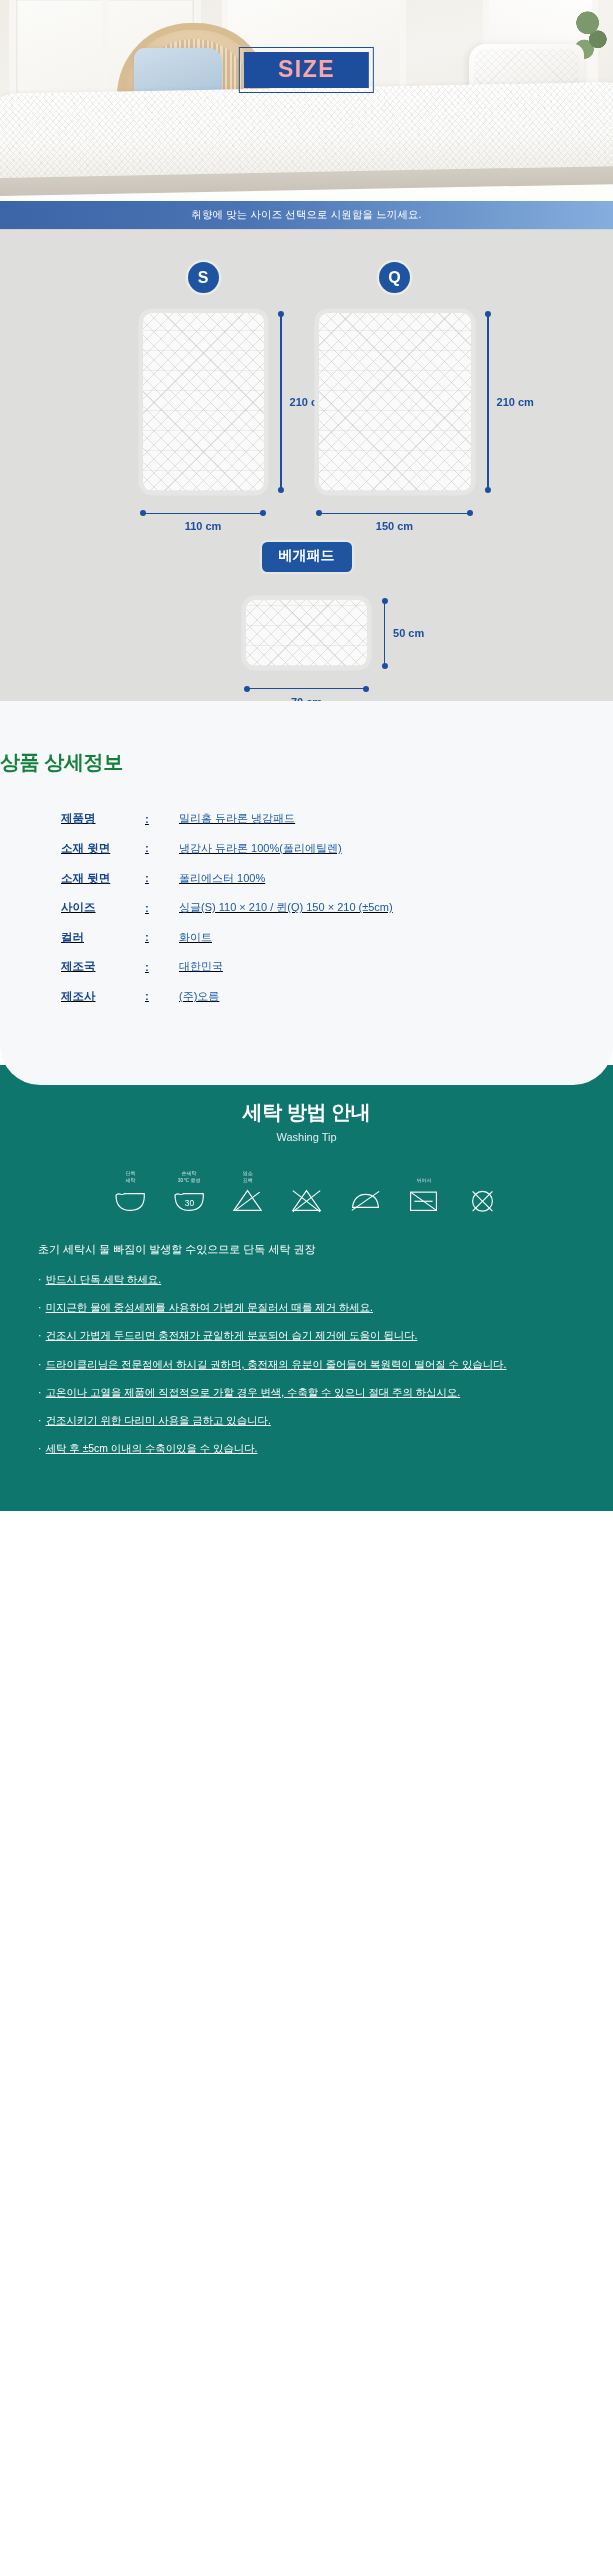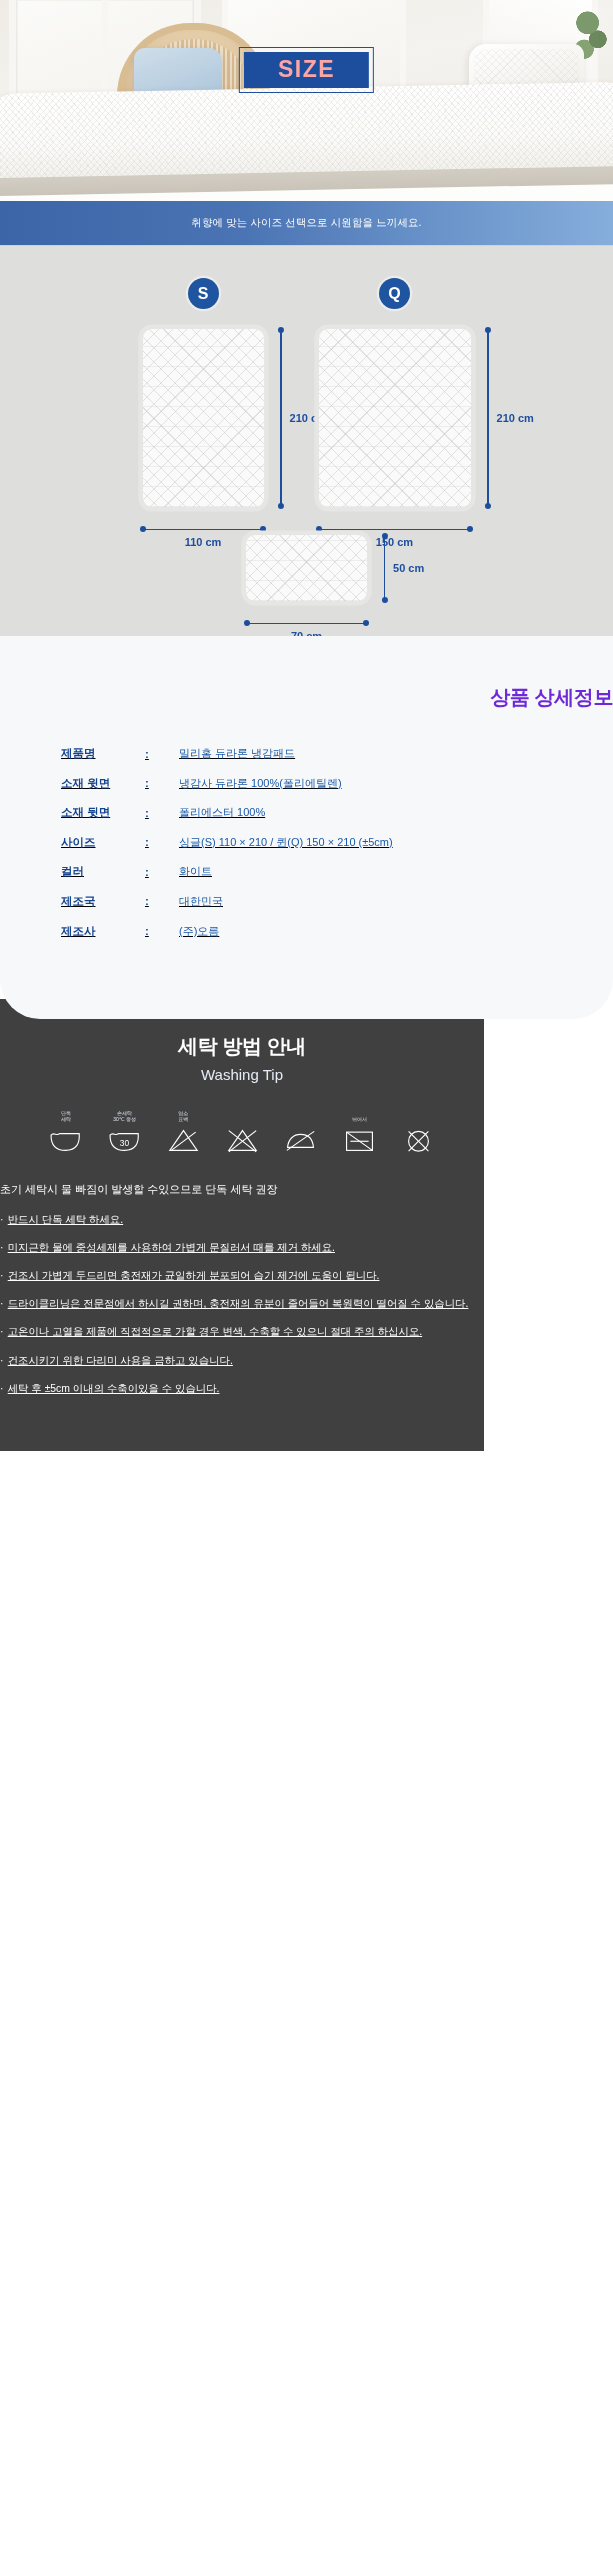--- a/index.html
+++ b/index.html
@@ -113,21 +113,21 @@
     background:#1c4e9d;
     color:#fca5a5;
     font-size:23px; font-weight:bold; letter-spacing:1.5px;
     padding:6.1px 34px 7.7px;
     line-height:1;
     text-align:center;
   }
 
   
   .subtitle-bar {
-    width:613px; height:45px;
+    width:613px; height:29px;
     background:linear-gradient(90deg,#3c65a8 0%,#4b74b4 40%,#6d97cc 75%,#86aedc 100%);
     display:flex; align-items:center; justify-content:center;
     color:#ffffff; font-size:10.4px; letter-spacing:0.2px;
     border-bottom:0.8px solid #cfd2d6;
   }
 
   
   .size-section {
     width:613px; background:#dededd; padding-top:32px; padding-bottom:35px;
   }
@@ -204,43 +204,43 @@
   .pillow-wrap { display:flex; justify-content:center; margin-top:28px; }
 
   
   .detail-section {
     width:613px; background:#f7f8f9;
     padding:48px 0 66px;
     border-radius:0 0 40px 40px;
     position:relative;
   }
   .detail-title {
-    text-align:right; color:#6d28d9;
+    text-align:left; color:#15803d;
     font-size:20px; font-weight:bold; letter-spacing:-0.4px;
     margin-bottom:35px;
   }
   .spec-table { width:491px; margin:0 auto; }
   .spec-row { display:flex; align-items:center; margin-bottom:14.6px;text-decoration:underline; }
   .spec-key {
     width:84px; color:#14448f; font-size:11.5px; font-weight:bold; flex:0 0 84px;
   }
   .spec-colon { width:34px; color:#14448f; font-size:11.5px; font-weight:bold; flex:0 0 34px; }
   .spec-val { color:#1a59a8; font-size:11px; }
 
   
   .wash-section {
-    width:484px; background:#404040; color:#ffffff;
+    width:613px; background:#0f766e; color:#ffffff;
     padding:34px 0 43px;
     margin-top:-20px;
   }
   .wash-title {
     text-align:center; font-size:20px; font-weight:bold; letter-spacing:-0.4px;
   }
   .wash-sub {
-    text-align:center; font-size:15px; margin-top:5.4px; color:#e6ecf6; font-weight:normal;
+    text-align:center; font-size:11px; margin-top:5.4px; color:#e6ecf6; font-weight:normal;
   }
   .wash-icons {
     display:flex; justify-content:center; align-items:flex-end; gap:10.7px;
     margin-top:26px; padding:0 31px;
   }
   .wash-icon { width:48px; display:flex; flex-direction:column; align-items:center; }
   .wash-icon .cap {
     font-size:5px; color:#dfe7f3; margin-bottom:3.1px; text-align:center; line-height:1.25;
     height:14px; display:flex; align-items:flex-end; justify-content:center;
   }
@@ -315,20 +315,23 @@
           </div>
           <div class="dim-h" style="bottom:-23px;text-align:right;">
             <div class="line"></div>
             <div class="lbl">150 cm</div>
           </div>
         </div>
       </div>
 
     </div>
 
+    <div class="pillow-title-wrap">
+      <div class="pillow-title">베개패드</div>
+    </div>
 
     <div class="pillow-wrap">
       <div class="mattress-wrap">
         <div class="mattress m-p"></div>
         <div class="dim-v" style="right:-18.4px;">
           <div class="line"></div>
           <div class="lbl">50 cm</div>
         </div>
         <div class="dim-h" style="bottom:-23px;">
           <div class="line"></div>

